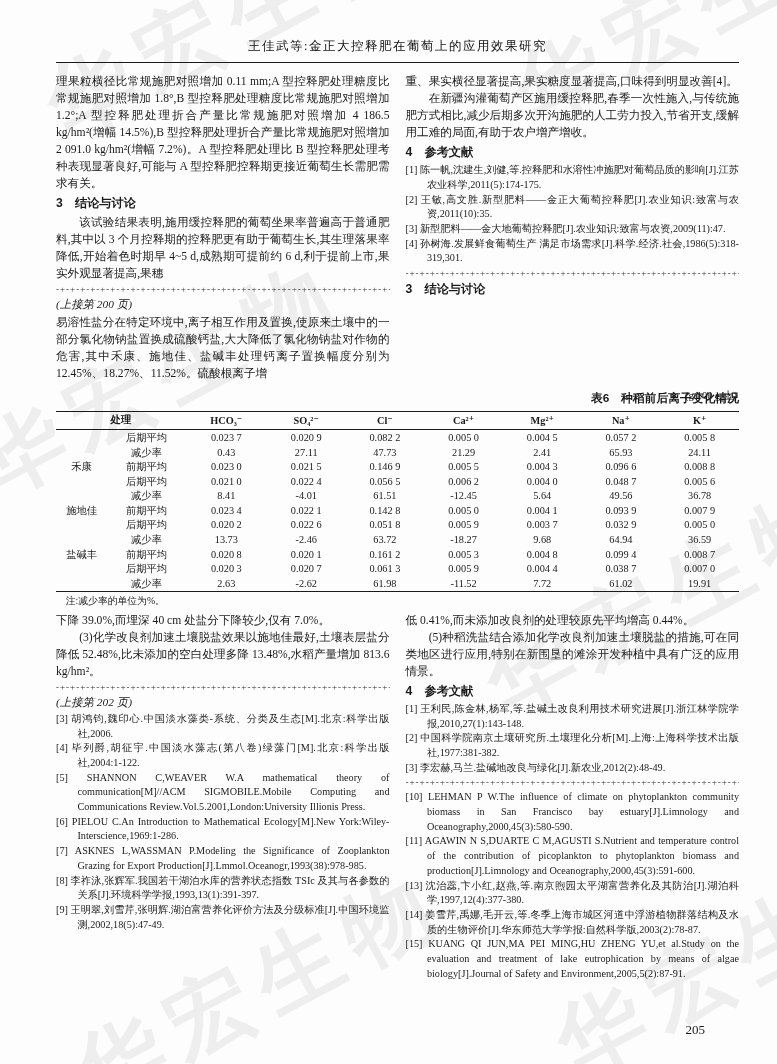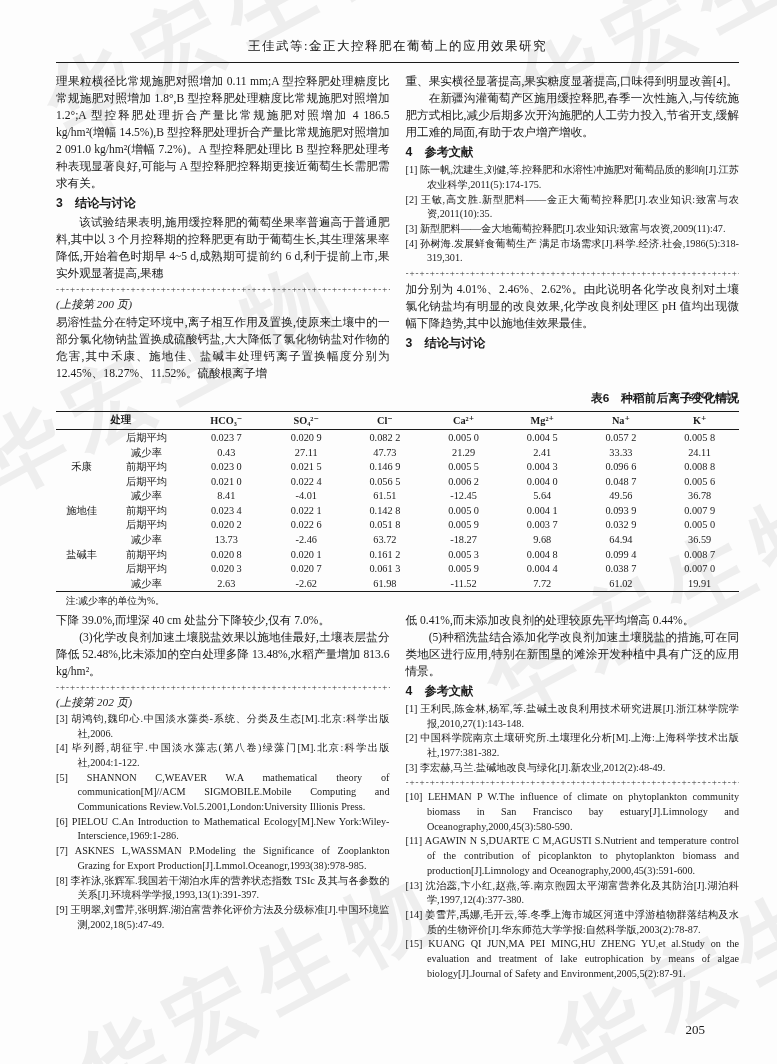--- a/index.html
+++ b/index.html
@@ -163,21 +163,20 @@
       <p class="body-text">重、果实横径显著提高,果实糖度显著提高,口味得到明显改善[4]。</p>
       <p class="body-text para-indent">在新疆沟灌葡萄产区施用缓控释肥,春季一次性施入,与传统施肥方式相比,减少后期多次开沟施肥的人工劳力投入,节省开支,缓解用工难的局面,有助于农户增产增收。</p>
       <div class="section-heading">4　参考文献</div>
       <div class="ref-list">
           <p>[1] 陈一帆,沈建生,刘健,等.控释肥和水溶性冲施肥对葡萄品质的影响[J].江苏农业科学,2011(5):174-175.</p>
           <p>[2] 王敏,高文胜.新型肥料——金正大葡萄控释肥[J].农业知识:致富与农资,2011(10):35.</p>
           <p>[3] 新型肥料——金大地葡萄控释肥[J].农业知识:致富与农资,2009(11):47.</p>
           <p>[4] 孙树海.发展鲜食葡萄生产 满足市场需求[J].科学.经济.社会,1986(5):318-319,301.</p>
         </div>
       <div class="dashsep"></div>
-      <p class="body-text">加分别为 4.01%、2.46%、2.62%。由此说明各化学改良剂对土壤氯化钠盐均有明显的改良效果,化学改良剂处理区 pH 值均出现微幅下降趋势,其中以施地佳效果最佳。</p>
       <div class="section-heading">3　结论与讨论</div>
     </div>
   </div>
 
   <div class="table-block">
     <div class="table-caption-row">
       <span class="table-caption">表6　种稻前后离子变化情况</span>
       <span class="table-unit">(g/100 g 土)</span>
     </div>
     <table class="ion-table">
@@ -206,21 +205,21 @@
             <td>0.005 8</td>
           </tr>
           <tr>
             <td class="g"></td>
             <td class="s">减少率</td>
             <td>0.43</td>
             <td>27.11</td>
             <td>47.73</td>
             <td>21.29</td>
             <td>2.41</td>
-            <td>33.33</td>
+            <td>65.93</td>
             <td>24.11</td>
           </tr>
           <tr>
             <td class="g">禾康</td>
             <td class="s">前期平均</td>
             <td>0.023 0</td>
             <td>0.021 5</td>
             <td>0.146 9</td>
             <td>0.005 5</td>
             <td>0.004 3</td>

